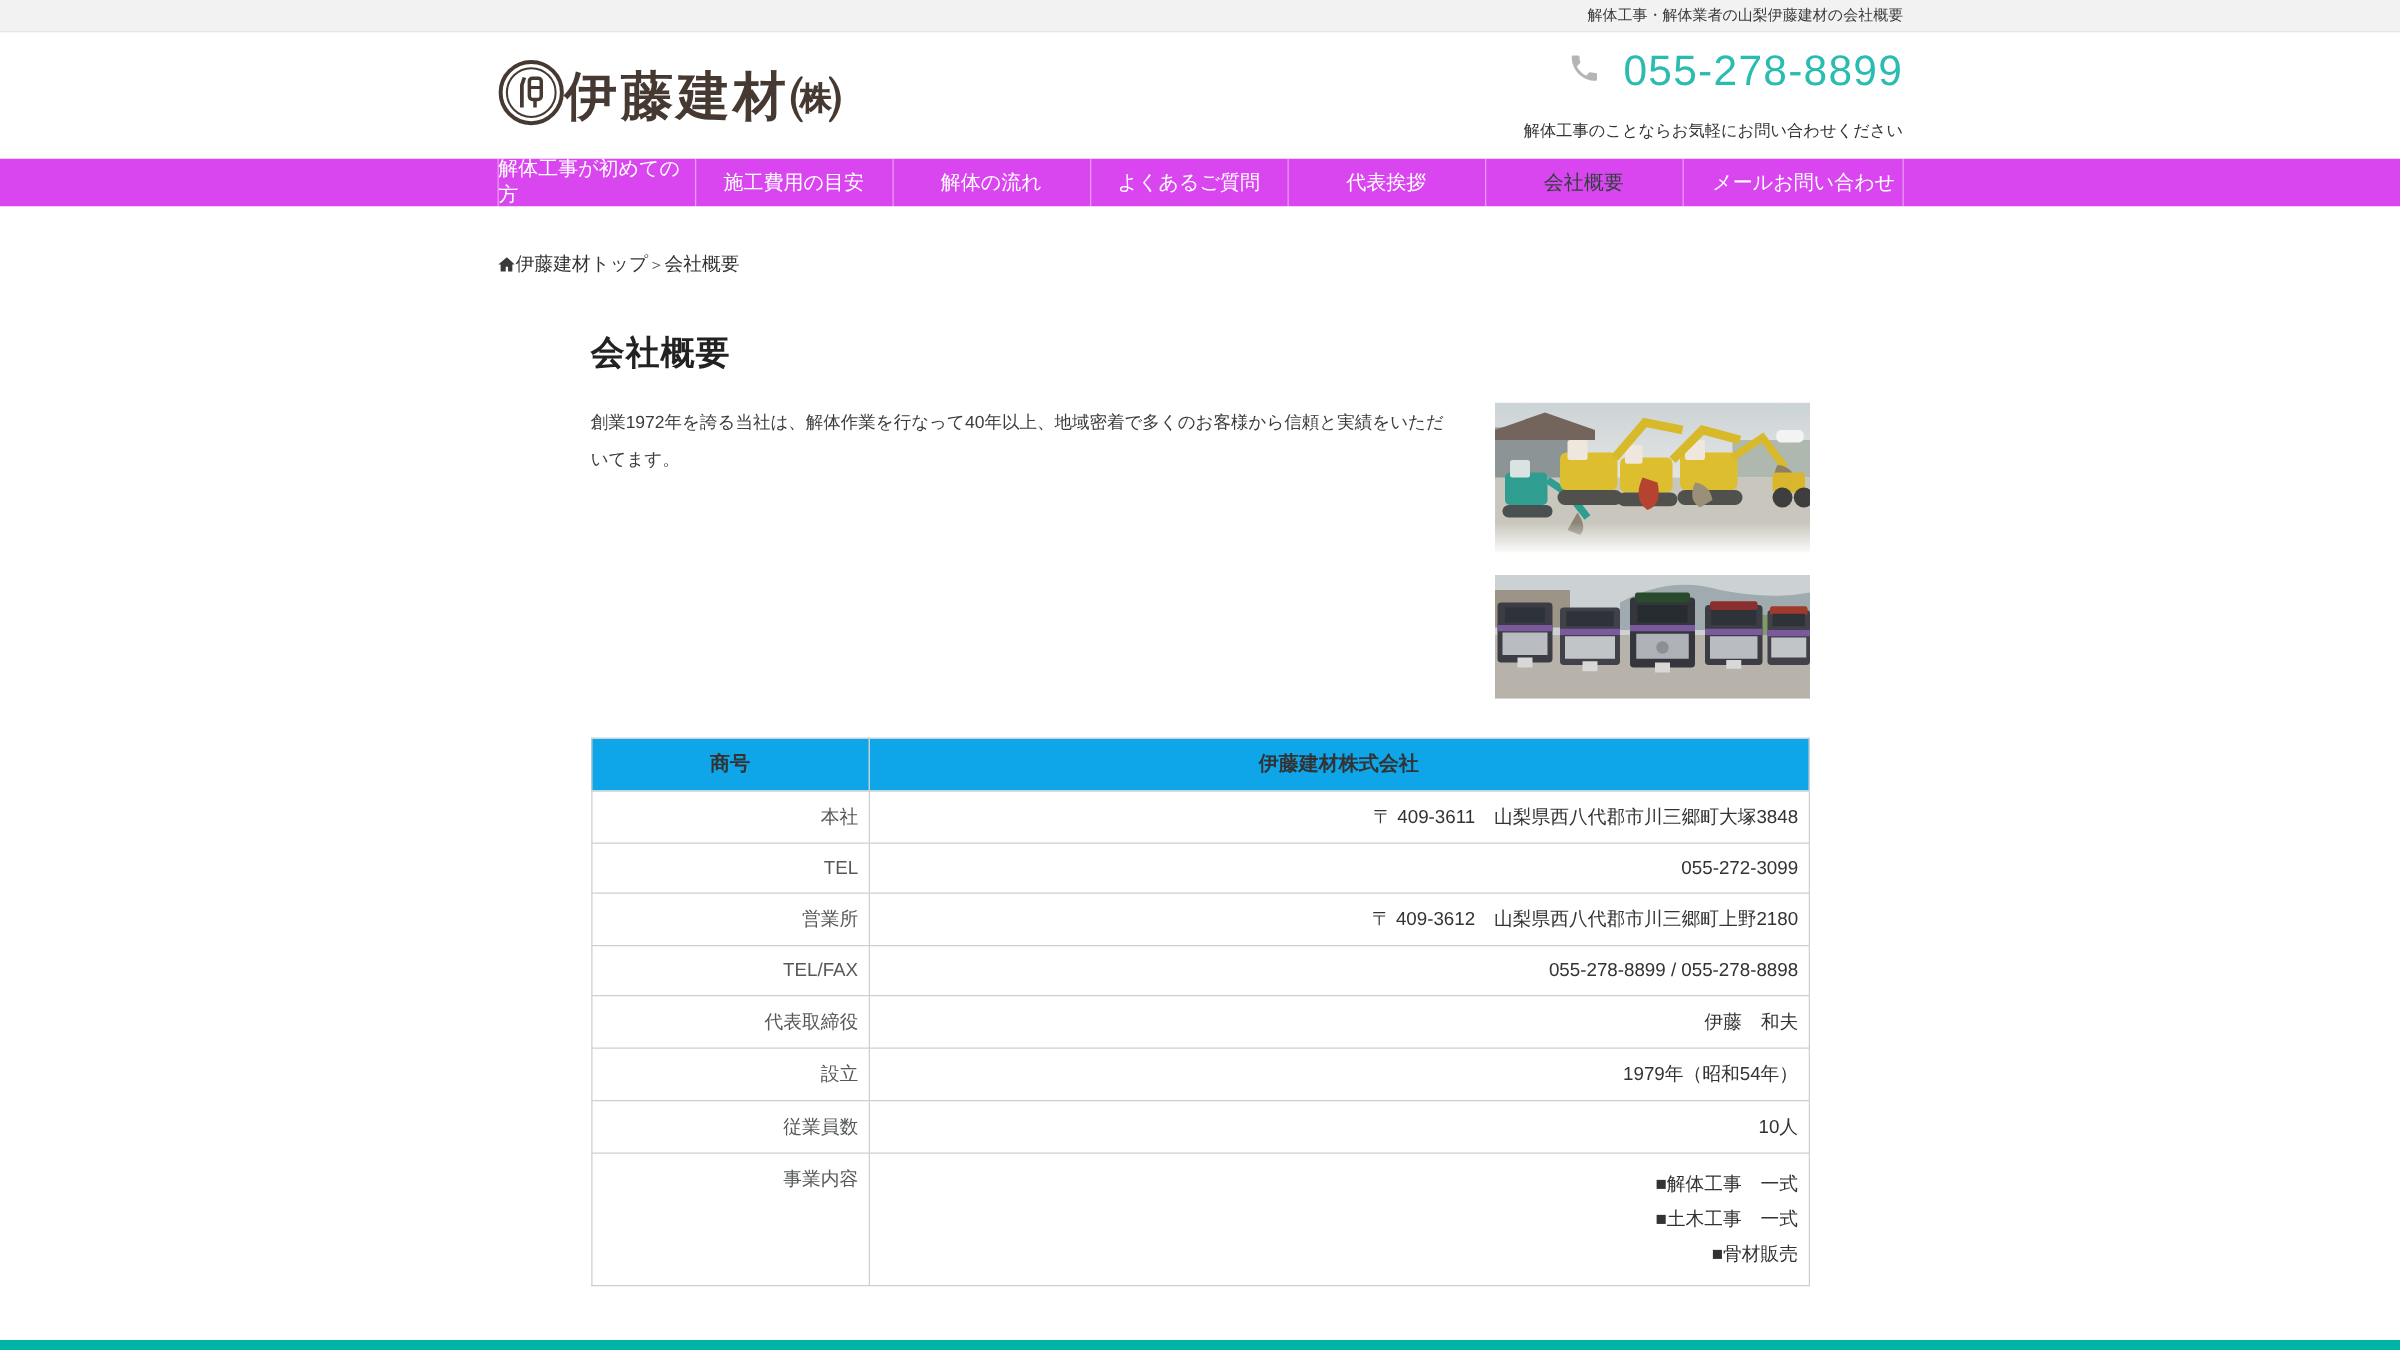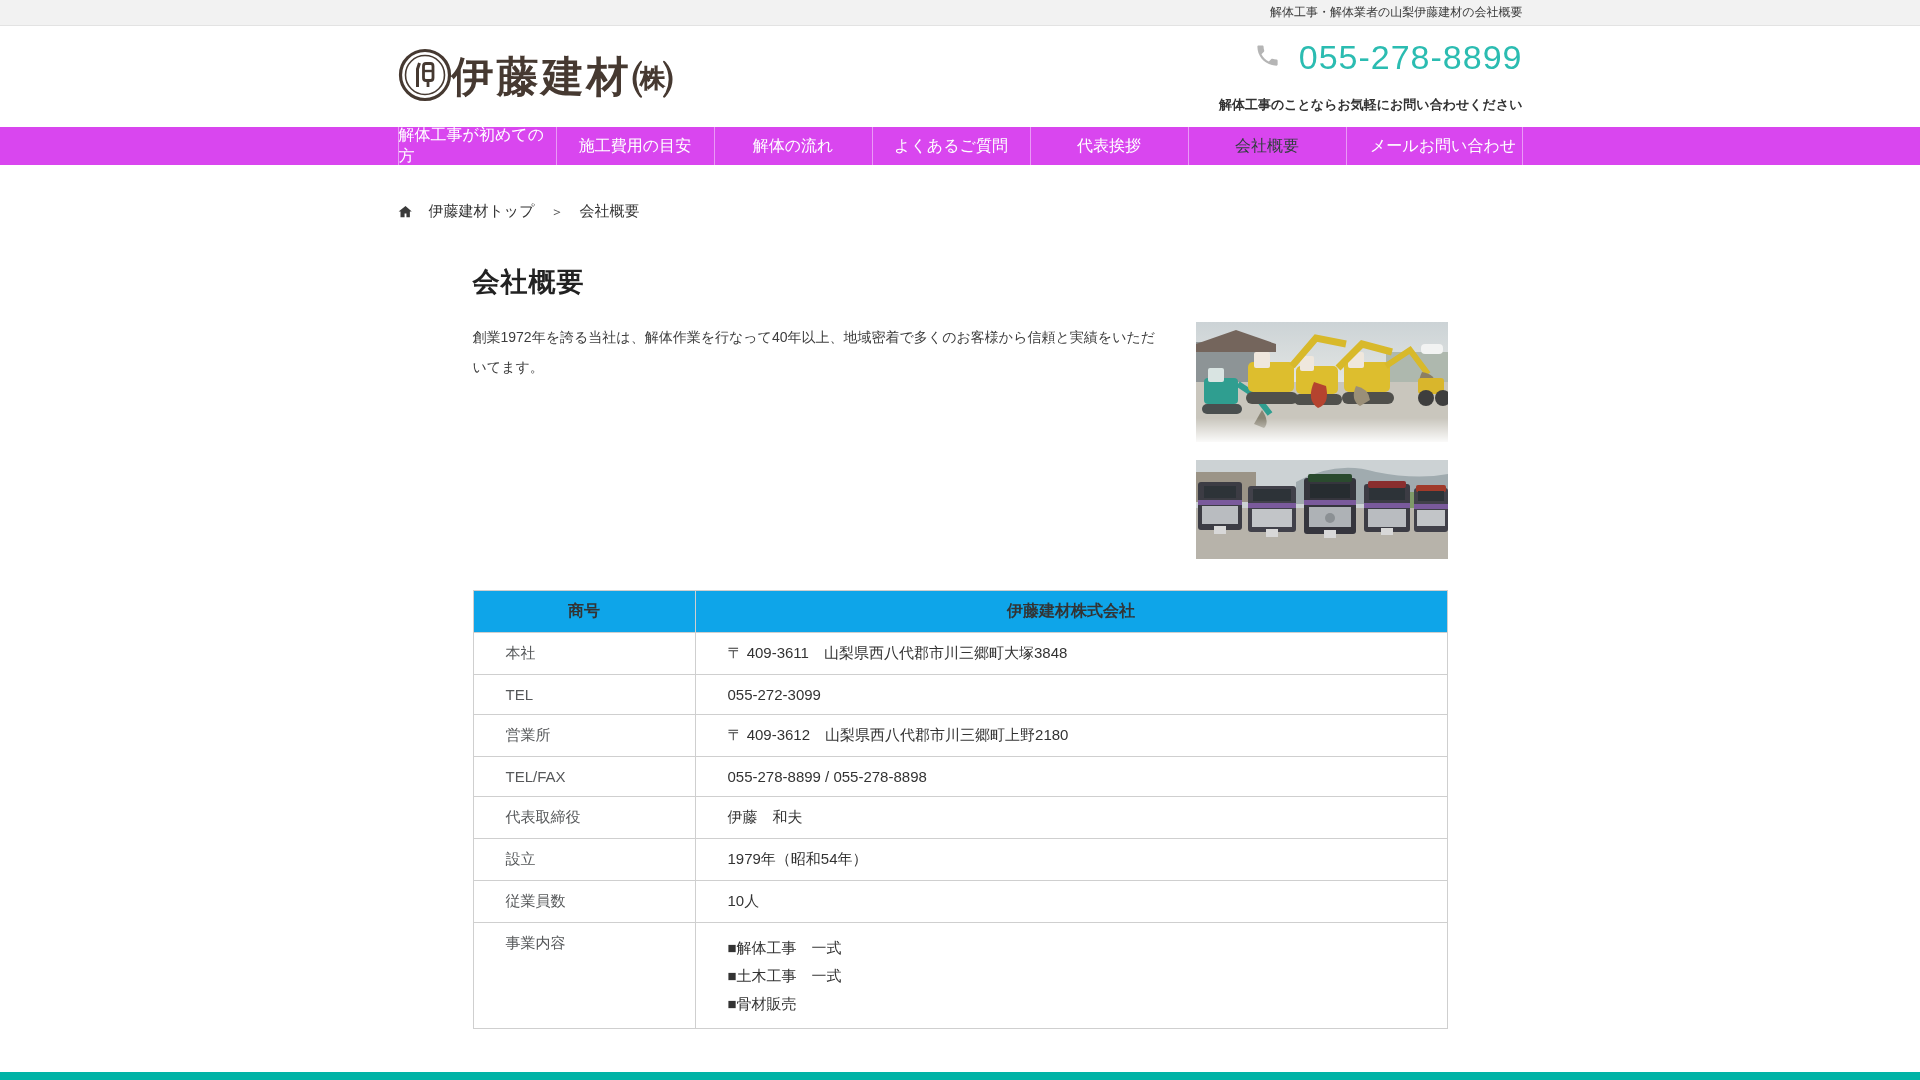--- a/index.html
+++ b/index.html
@@ -16,51 +16,51 @@
 
   
   .header { height:101px; background:#fff; }
   .header .container { display:flex; align-items:center; justify-content:space-between; height:100%; }
   .logo { display:flex; align-items:center; cursor:pointer; }
   .logo-text { font-family:"DejaVu Serif","Liberation Serif",serif; font-weight:bold;
                font-size:42px; color:#463931; letter-spacing:3px; line-height:1; }
   .phone-block { text-align:right; }
   .phone-row { display:flex; align-items:center; justify-content:flex-end; gap:18px; }
   .phone-number { font-size:34px; color:#2bbcb1; letter-spacing:1px; line-height:1.1; }
-  .phone-note { font-size:13px; color:#333; margin-top:20px;font-weight:bold; }
+  .phone-note { font-size:13px; color:#333; margin-top:20px; }
 
   
   .nav { background:#d946ef; height:38px; }
   .nav .container { display:flex; height:100%; }
   .nav-item { flex:1; display:flex; align-items:center; justify-content:center;
               color:#ffffff; font-size:16px; cursor:pointer;
               border-left:1px solid rgba(255,255,255,.45); }
   .nav-item:last-child { border-right:1px solid rgba(255,255,255,.45);padding-left:18px; }
   .nav-item.active { color:#31403d; }
 
   
   .breadcrumb { margin-top:37px; }
-  .breadcrumb .container { display:flex; align-items:center; gap:16px; font-size:15px; color:#333;text-align:right; }
+  .breadcrumb .container { display:flex; align-items:center; gap:0; font-size:15px; color:#333;text-align:right; }
   .crumb-link { cursor:pointer; }
   .crumb-sep { color:#555; font-size:13px; }
 
   
   .main { width:975px; margin:0 auto; }
   .page-title { font-size:27px; font-weight:bold; color:#222; margin-top:43px; letter-spacing:1px; }
   .intro-row { display:flex; justify-content:space-between; margin-top:22px; }
   .intro-text { width:692px; font-size:14px; line-height:2.15; color:#3c3c3c; }
   .photo { width:252px; height:237px; flex:none; }
 
   
   table.company { width:100%; border-collapse:collapse; margin-top:31px; }
   table.company th, table.company td { border:1px solid #cfcfcf; }
   .thead-row th { background:#0ea5e9; font-size:16px; font-weight:bold; color:#333;
                   text-align:center; padding:10px 8px; border-bottom:3px solid #333; }
   .col-label { width:222px; }
-  td.cell { font-size:15px; padding:11px 32px; vertical-align:top; }
+  td.cell { font-size:15px; padding:11px 8px; vertical-align:top;text-align:right; }
   td.label { color:#56585a; }
   td.value { color:#333; }
   td.value div { line-height:1.85; }
 
   
   .footer-bar { position:absolute; left:0; bottom:0; width:100%; height:8px; background:#00b3a6; }
 </style>
 </head>
 <body>
 

